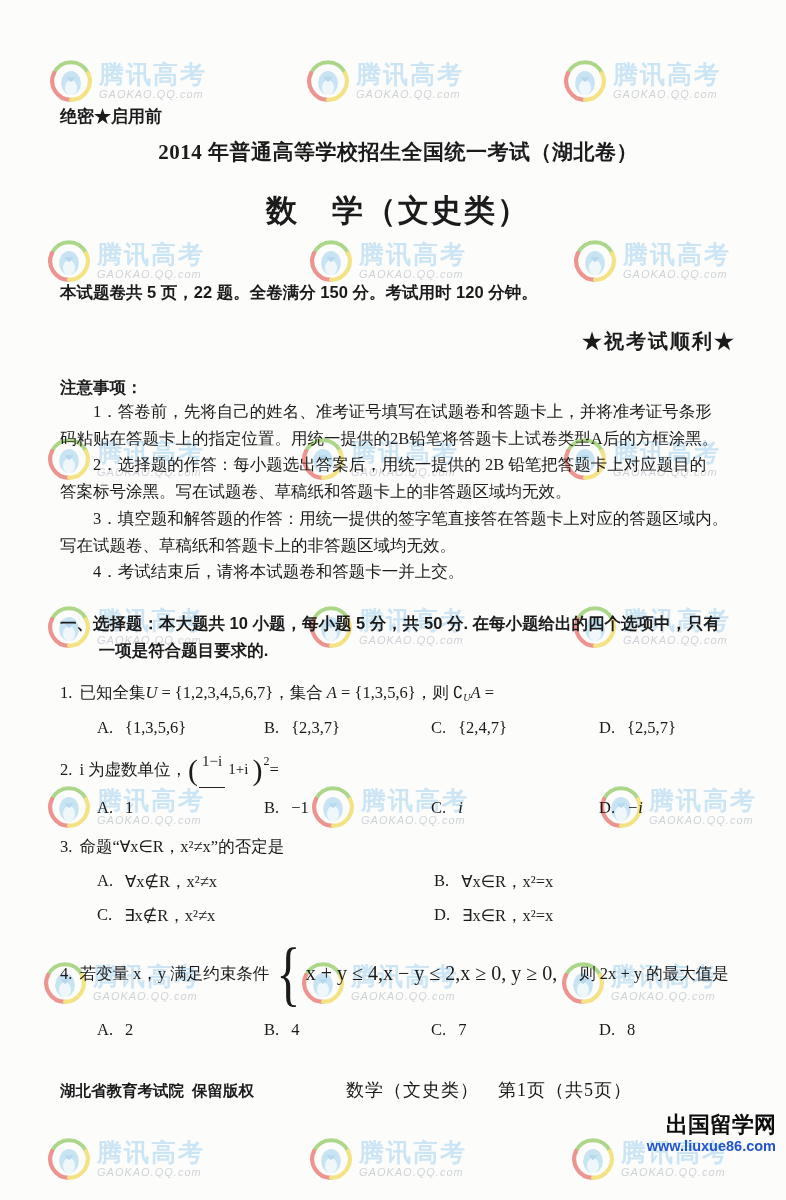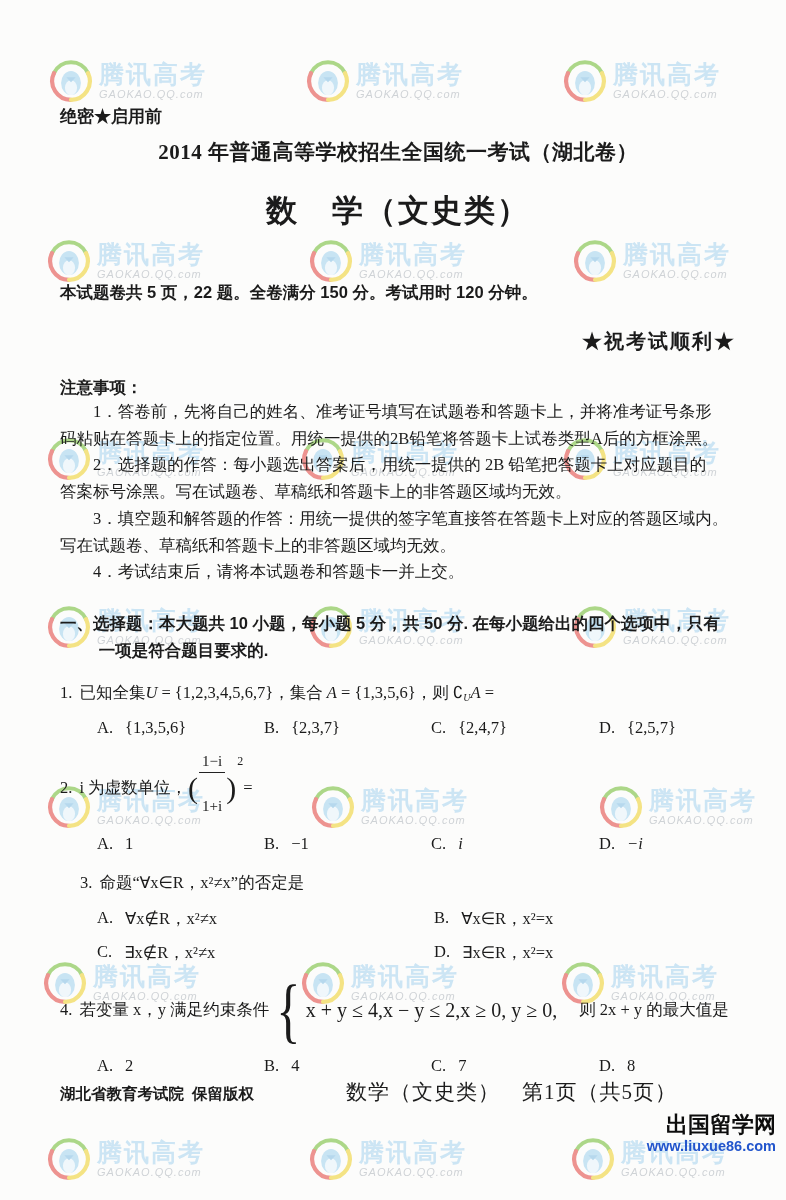--- a/index.html
+++ b/index.html
@@ -29,38 +29,38 @@
   .qnum{margin-right:7px;}
   .q1{margin-top:17px;}
   .it{font-style:italic;}
   .sub{font-size:0.6em;font-style:italic;vertical-align:-0.3em;}
   .opts{display:grid;grid-template-columns:167px 167px 168px auto;margin-left:37px;font-size:16.5px;}
   .opt{display:flex;}
   .opt .olabel{margin-right:12px;}
   .o-q1{margin-top:12px;}
   .q2row{margin-top:14px;display:flex;align-items:center;}
   .bigparen{font-size:30px;font-weight:400;line-height:1;margin:0 1px;}
-  .frac{display:inline-flex;flex-direction:column;text-align:left;font-size:15px;line-height:1.3;gap:16px;}
+  .frac{display:inline-flex;flex-direction:row;text-align:left;font-size:15px;line-height:1.3;}
   .fnum{border-bottom:1.3px solid #222;padding:0 3px;}
   .fden{padding:8px 3px;}
   .exp{font-size:12px;align-self:flex-start;margin-top:0px;}
   .o-q2{margin-top:10px;}
-  .q3{margin-top:16px;margin-left:20px;}
+  .q3{margin-top:16px;}
   .opts3{display:grid;grid-template-columns:337px auto;row-gap:12px;margin-left:37px;
          font-size:16.5px;margin-top:12px;}
   .q4row{margin-top:14px;display:flex;align-items:center;}
   .brace{font-size:72px;font-weight:300;line-height:0.9;transform:scaleX(0.7);margin:0 0 0 2px;}
   .constraints{display:flex;flex-direction:row;font-size:20px;line-height:1.5;}
   .q4post{margin-left:22px;}
   .o-q4{margin-top:14px;}
   
   .footer{position:absolute;left:60px;top:1078px;width:676px;display:flex;align-items:baseline;z-index:2;}
   .footer-left{font-family:"Liberation Sans",sans-serif;font-weight:bold;font-size:15.5px;}
   .footer-left-bold{font-family:"Liberation Sans",sans-serif;font-weight:bold;font-size:15.5px;margin-left:8px;}
-  .footer-center{font-size:21px;margin-left:92px;letter-spacing:1px;}
+  .footer-center{font-size:18px;margin-left:92px;letter-spacing:1px;}
   .site-badge{position:absolute;right:10px;top:1112px;text-align:right;z-index:3;line-height:1.2;}
   .site-name{font-family:"Liberation Sans",sans-serif;font-weight:bold;font-size:22px;color:#0d0d0d;}
   .site-url{font-family:"Liberation Sans",sans-serif;font-weight:bold;font-size:14.5px;color:#2255cc;}
 </style>
 </head>
 <body>
 
 <div class="page">
 
   <div id="wm-layer">

